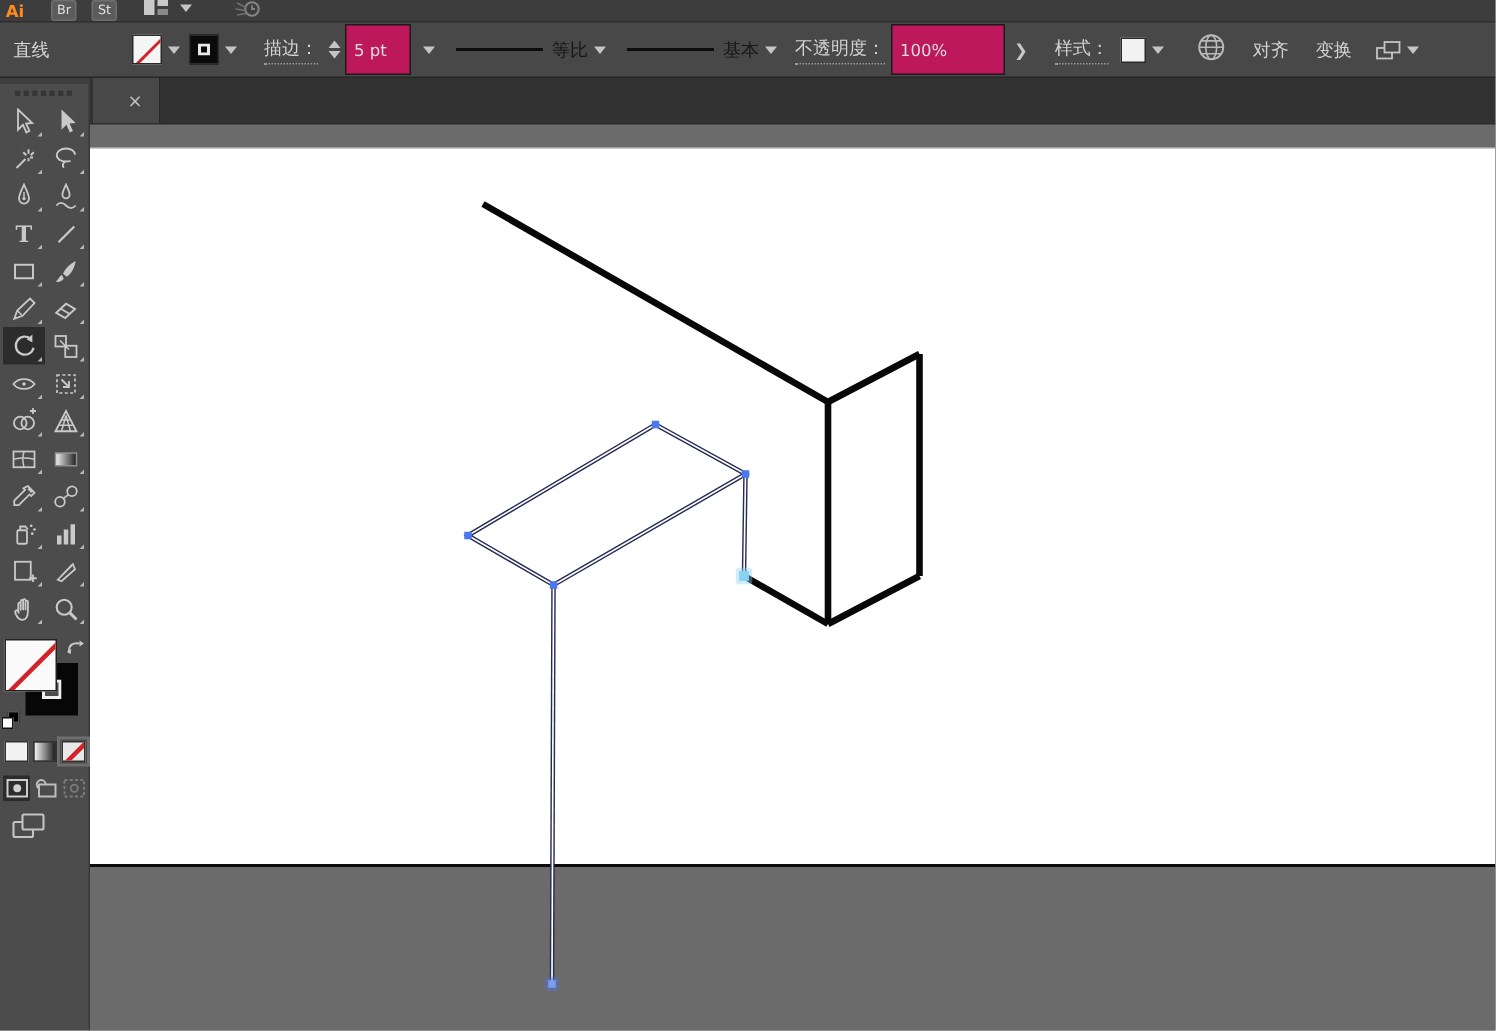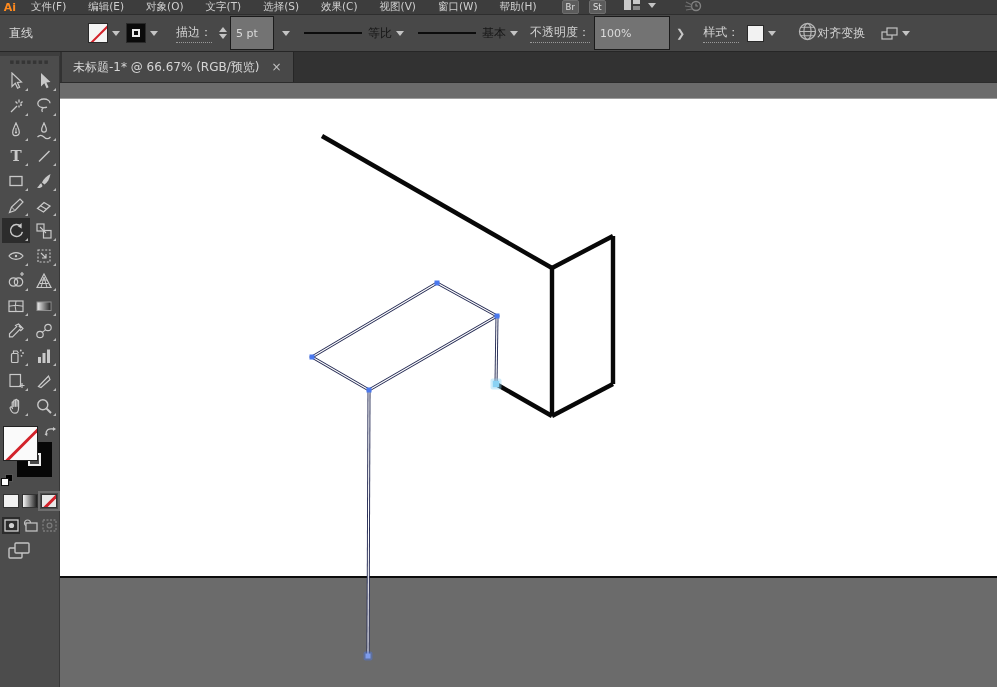--- a/index.html
+++ b/index.html
@@ -31,30 +31,30 @@
   .stroke-swatch { width:20px; height:20px; background:#0a0a0a; border:1px solid #2a2a2a;
     display:flex; align-items:center; justify-content:center; }
   .stroke-swatch .hole { width:8px; height:8px; background:#0a0a0a; border:2px solid #e8e8e8; outline:2px solid #0a0a0a; }
   .chev { width:0; height:0; border-left:4px solid transparent; border-right:4px solid transparent;
     border-top:5px solid #c4c4c4; margin-left:4px; }
   .cb-link { border-bottom:1px dotted #9a9a9a; padding-bottom:1px; margin:0 4px 0 12px; white-space:nowrap; }
   .spinner { display:flex; flex-direction:column; gap:2px; margin:0 3px; }
   .spinner i { width:0; height:0; border-left:4px solid transparent; border-right:4px solid transparent; }
   .spinner .up { border-bottom:5px solid #c4c4c4; }
   .spinner .dn { border-top:5px solid #c4c4c4; }
-  .cb-input { background:#737373; border:1px solid #1b1b1b; color:#dadada; font-size:11px;
+  .cb-input { background:#be185d; border:1px solid #1b1b1b; color:#dadada; font-size:11px;
     height:19px; padding:16px 5px; display:flex; align-items:center; }
   .w44 { width:44px; } .w52 { width:76px; }
   .profile-box { display:flex; align-items:center; margin-left:14px; }
   .profile-line { width:58px; height:2px; background:#0c0c0c; margin-right:6px; }
   .profile-label { color:#161616; font-size:12px; white-space:nowrap; }
   .more-btn { color:#c8c8c8; font-size:11px; margin:0 6px; }
   .style-swatch { width:17px; height:17px; background:#f2f2f2; border:1px solid #2a2a2a; margin-left:4px; }
   .globe { margin-left:22px; }
-  .cb-text-btn { white-space:nowrap; }
+  .cb-text-btn { margin-left:18px; white-space:nowrap; }
   .panel-flyout { margin-left:16px; display:flex; align-items:center; }
 
   
   .tabbar { position:absolute; left:60px; top:52px; width:937px; height:30px; background:#323232; }
   .doc-tab { position:absolute; left:2px; top:0; height:30px; background:#484848;
     display:flex; align-items:center; padding:0 11px; color:#d6d6d6; font-size:12px;
     border-right:1px solid #262626; }
   .doc-tab .close { margin-left:12px; color:#c2c2c2; font-size:12px; cursor:pointer; }
 
   
@@ -104,31 +104,20 @@
     background:#6b6b6b; border-top:1px solid #2c2c2c; overflow:hidden; }
   .artboard { position:absolute; left:0; top:15px; width:937px; height:480px; background:#ffffff;
     border-top:1px solid #9d9d9d; border-bottom:2px solid #0c0c0c; }
   svg.artwork { position:absolute; left:0; top:0; }
 </style>
 </head>
 <body>
 
 <div class="menubar">
   <div class="ai-logo">Ai</div>
-  <div id="menu-items" style="display:flex;">
-      <span class="menu-item">文件(F)</span>
-      <span class="menu-item">编辑(E)</span>
-      <span class="menu-item">对象(O)</span>
-      <span class="menu-item">文字(T)</span>
-      <span class="menu-item">选择(S)</span>
-      <span class="menu-item">效果(C)</span>
-      <span class="menu-item">视图(V)</span>
-      <span class="menu-item">窗口(W)</span>
-      <span class="menu-item">帮助(H)</span>
-    </div>
   <span class="mb-badge first">Br</span>
   <span class="mb-badge">St</span>
   <span class="ws-icon">
     <svg width="16" height="10" viewBox="0 0 16 10">
       <rect x="0" y="0" width="7" height="10" fill="#c9c9c9"></rect>
       <rect x="9" y="0" width="7" height="4" fill="#c9c9c9"></rect>
       <rect x="9" y="6" width="7" height="4" fill="#8a8a8a"></rect>
     </svg>
     <span class="chev"></span>
   </span>
@@ -200,21 +189,20 @@
     <svg width="17" height="13" viewBox="0 0 17 13">
       <rect x="1" y="5" width="10" height="7" fill="none" stroke="#c4c4c4" stroke-width="1.2"></rect>
       <rect x="6" y="1" width="10" height="7" fill="#484848" stroke="#c4c4c4" stroke-width="1.2"></rect>
     </svg>
     <span class="chev"></span>
   </span>
 </div>
 
 <div class="tabbar">
   <div class="doc-tab">
-    <span>未标题-1* @ 66.67%  (RGB/预览)</span>
     <span class="close">×</span>
   </div>
 </div>
 
 <div class="toolbar">
   <div class="grip">▪▪▪▪▪▪▪</div>
   <div class="tool-grid" id="tool-grid">
       <div class="tool-cell">
         <svg width="18" height="18" viewBox="0 0 18 18">
           <polygon points="5,1 5,14.5 8.3,11.2 10.6,16.3 12.6,15.3 10.4,10.4 14.5,10" fill="none" stroke="#c9c9c9" stroke-width="1.2"></polygon>

